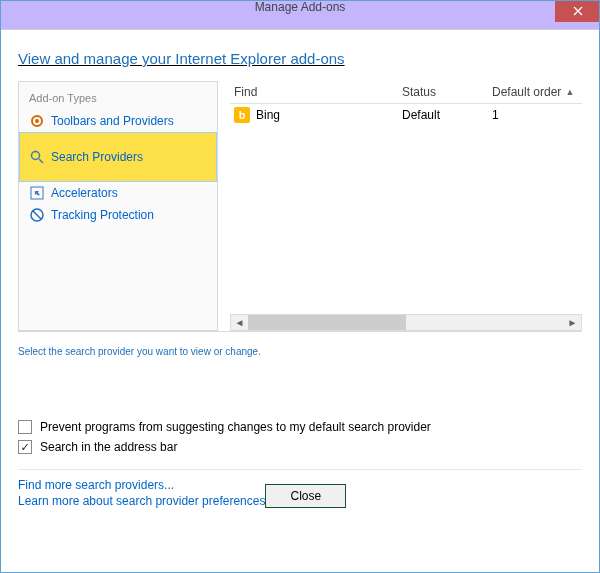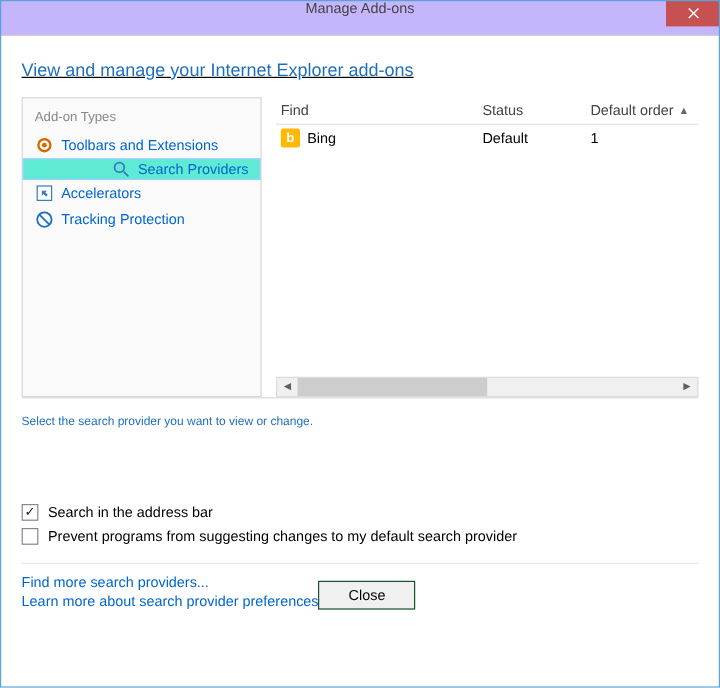--- a/index.html
+++ b/index.html
@@ -11,21 +11,21 @@
     .close-btn svg { width: 10px; height: 10px; }
     
     .header { padding: 20px 18px 14px 18px; text-decoration: underline; }
     .header-text { color: #1e6fbb; font-size: 15px; }
     
     .content { display: flex; padding: 0 18px; gap: 12px; height: 250px; }
     
     .sidebar { width: 200px; border: 1px solid #d8d8d8; background: #fafafa; padding: 8px 0; }
     .sidebar-heading { color: #888; font-size: 11px; padding: 2px 10px 6px 10px; }
     .sidebar-item { display: flex; align-items: center; gap: 6px; padding: 3px 10px; cursor: pointer; color: #0066cc; font-size: 12px; }
-    .sidebar-item.selected { background: #5eead4; border: 1px solid #99d1ff; padding: 0 9px; justify-content: flex-end; }
+    .sidebar-item.selected { background: #fde047; border: 1px solid #99d1ff; padding: 16px 9px; }
     .sidebar-item .icon { width: 16px; height: 16px; display: inline-flex; align-items: center; justify-content: center; flex-shrink: 0; }
     
     .list-pane { flex: 1; display: flex; flex-direction: column; }
     .list-header { display: flex; border-bottom: 1px solid #e0e0e0; padding: 4px 0; color: #444; font-size: 12px; }
     .col-name { flex: 1; padding-left: 4px; }
     .col-status { width: 90px; }
     .col-order { width: 90px; text-align: left; display: flex; align-items: center; gap: 4px; }
     .sort-arrow { font-size: 9px; color: #666; }
     .list-body { flex: 1; overflow: auto; }
     .list-row { display: flex; padding: 3px 0; align-items: center; }
@@ -76,21 +76,21 @@
   <div class="sidebar">
     <div class="sidebar-heading">Add-on Types</div>
 
     <div class="sidebar-item">
       <span class="icon">
         <svg viewBox="0 0 16 16">
             <circle cx="8" cy="8" r="5" fill="none" stroke="#d46a00" stroke-width="2"></circle>
             <circle cx="8" cy="8" r="2" fill="#d46a00"></circle>
           </svg>
       </span>
-      <span>Toolbars and Extensions</span>
+      <span>Toolbars and Providers</span>
     </div>
 
     <div class="sidebar-item selected">
       <span class="icon">
         <svg viewBox="0 0 16 16">
             <circle cx="6.5" cy="6.5" r="4" fill="none" stroke="#3a7abd" stroke-width="1.5"></circle>
             <line x1="10" y1="10" x2="14" y2="14" stroke="#3a7abd" stroke-width="1.5"></line>
           </svg>
       </span>
       <span>Search Providers</span>
@@ -146,26 +146,26 @@
 </div>
 
 <div class="divider"></div>
 
 <div class="info-panel">
   <div class="info-text">Select the search provider you want to view or change.</div>
 </div>
 
 <div class="options">
   <div class="checkbox-row">
+    <span class="checkbox"></span>
+    <span>Prevent programs from suggesting changes to my default search provider</span>
+  </div>
+  <div class="checkbox-row">
     <span class="checkbox checked"></span>
     <span>Search in the address bar</span>
-  </div>
-  <div class="checkbox-row">
-    <span class="checkbox"></span>
-    <span>Prevent programs from suggesting changes to my default search provider</span>
   </div>
 </div>
 
 <div class="footer">
   <div class="footer-links">
     <span class="footer-link">Find more search providers...</span>
     <span class="footer-link">Learn more about search provider preferences</span>
   </div>
   <button class="close-button">Close</button>
 </div>

